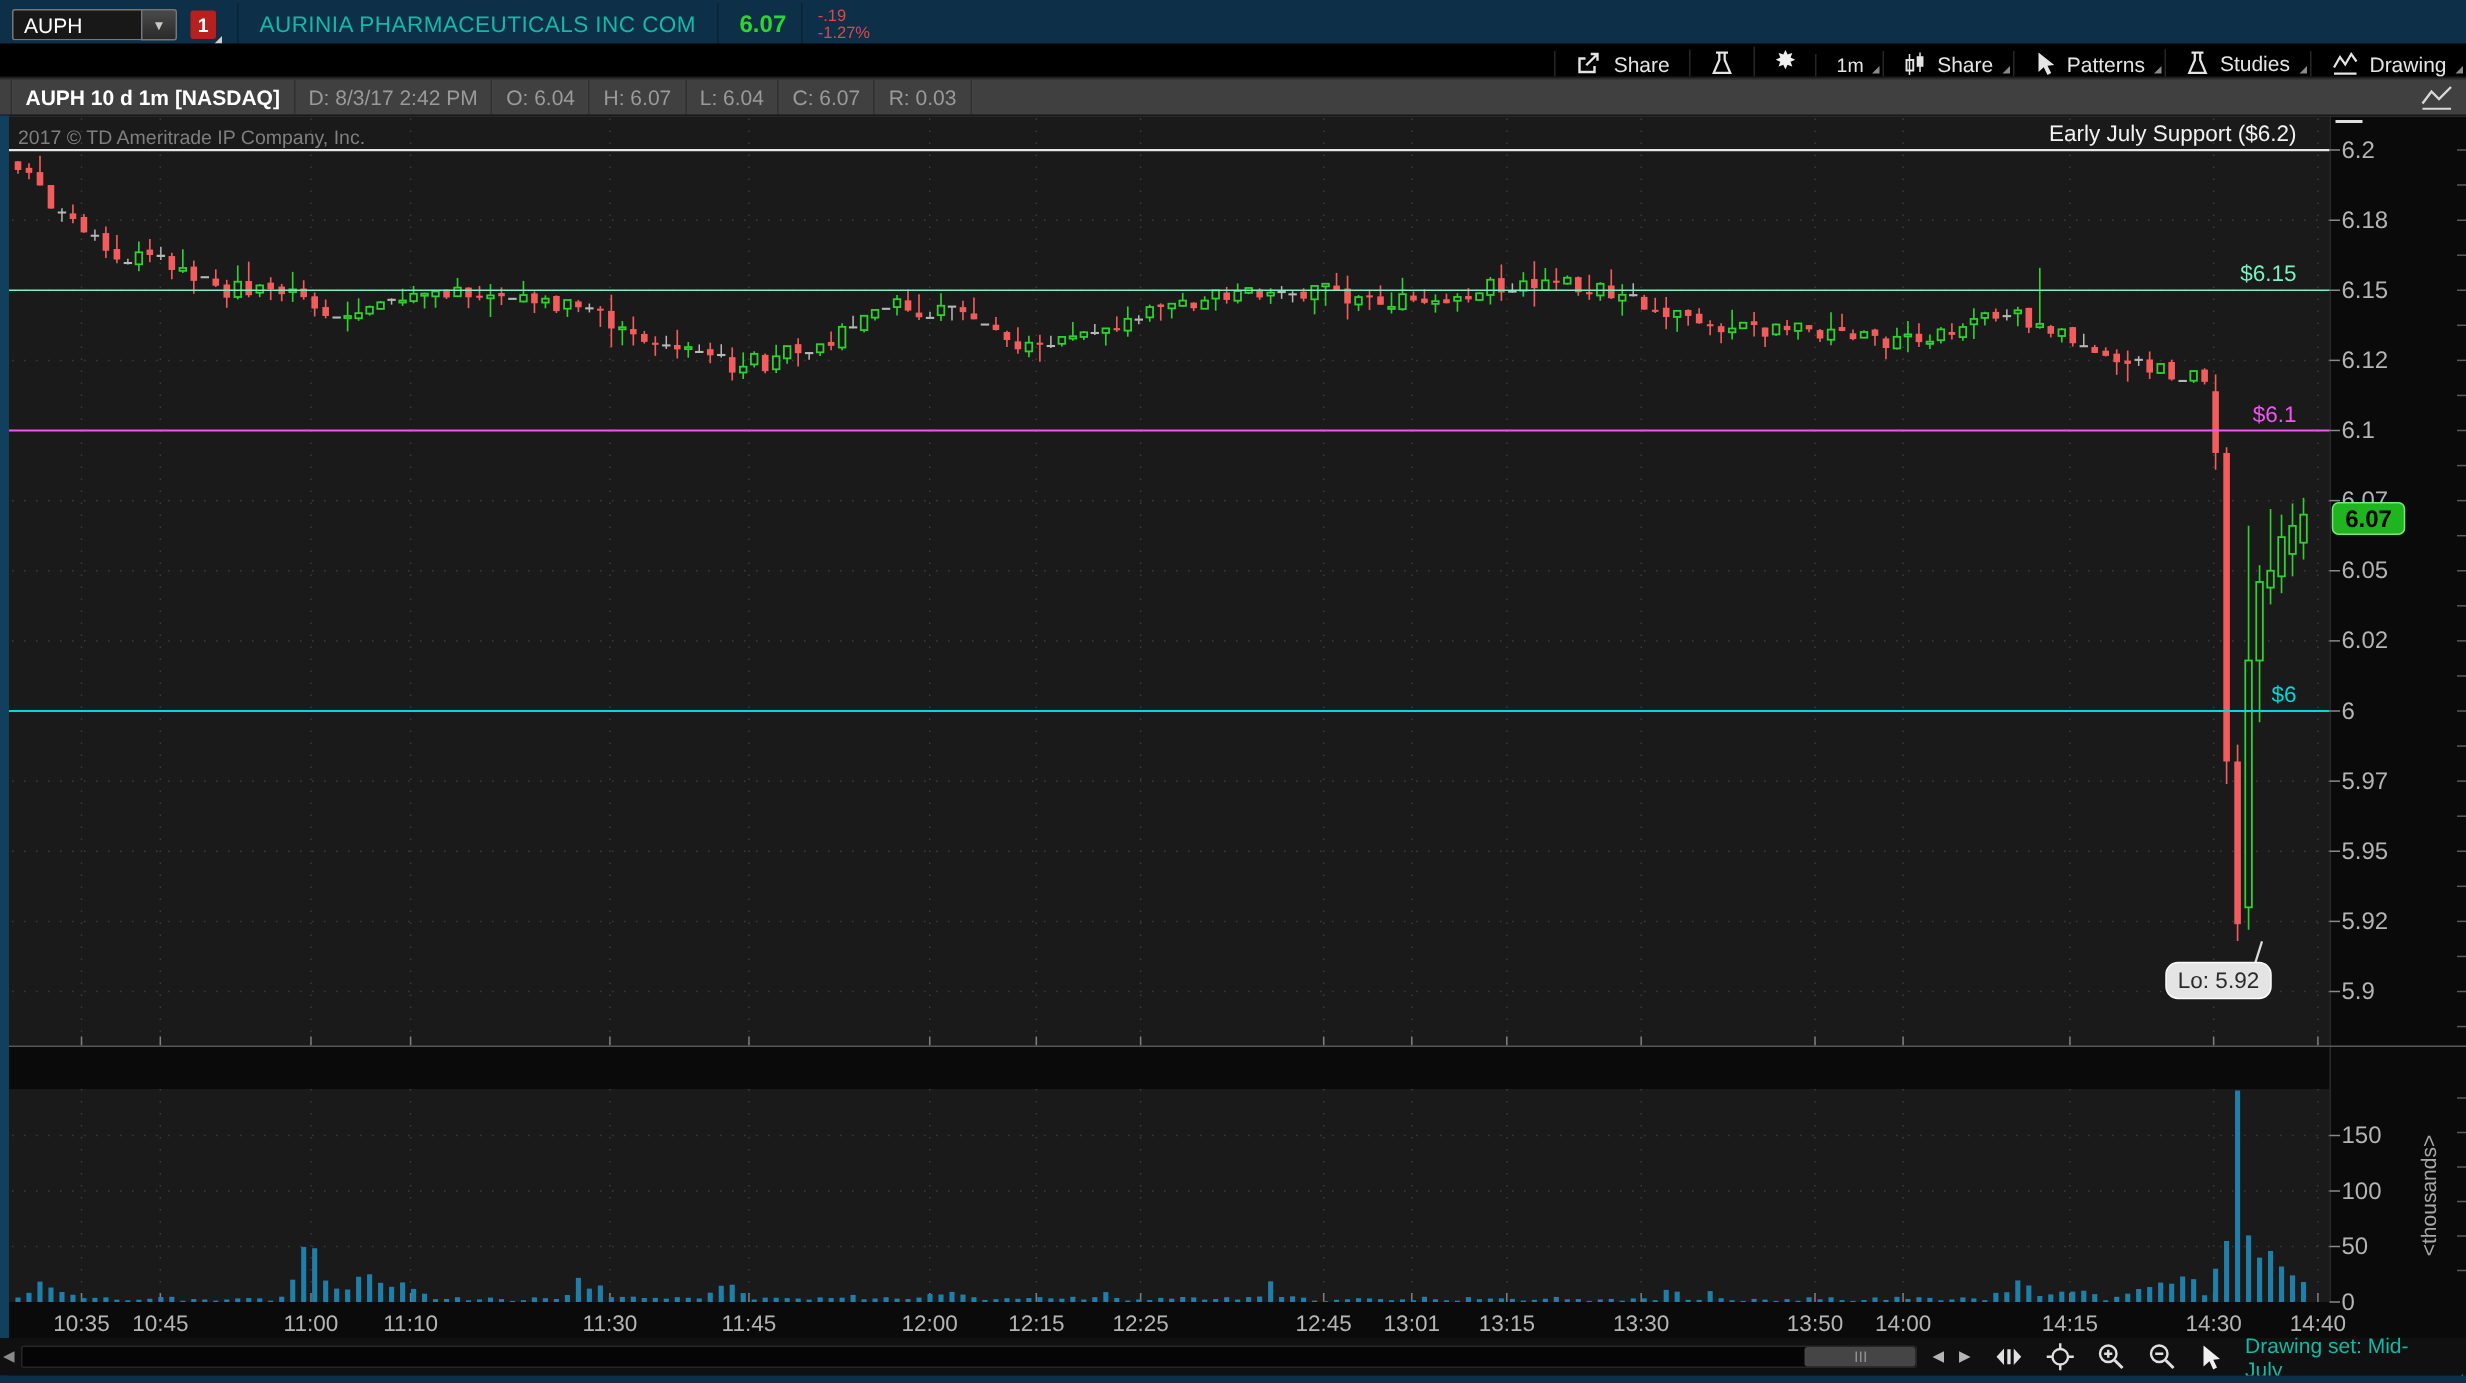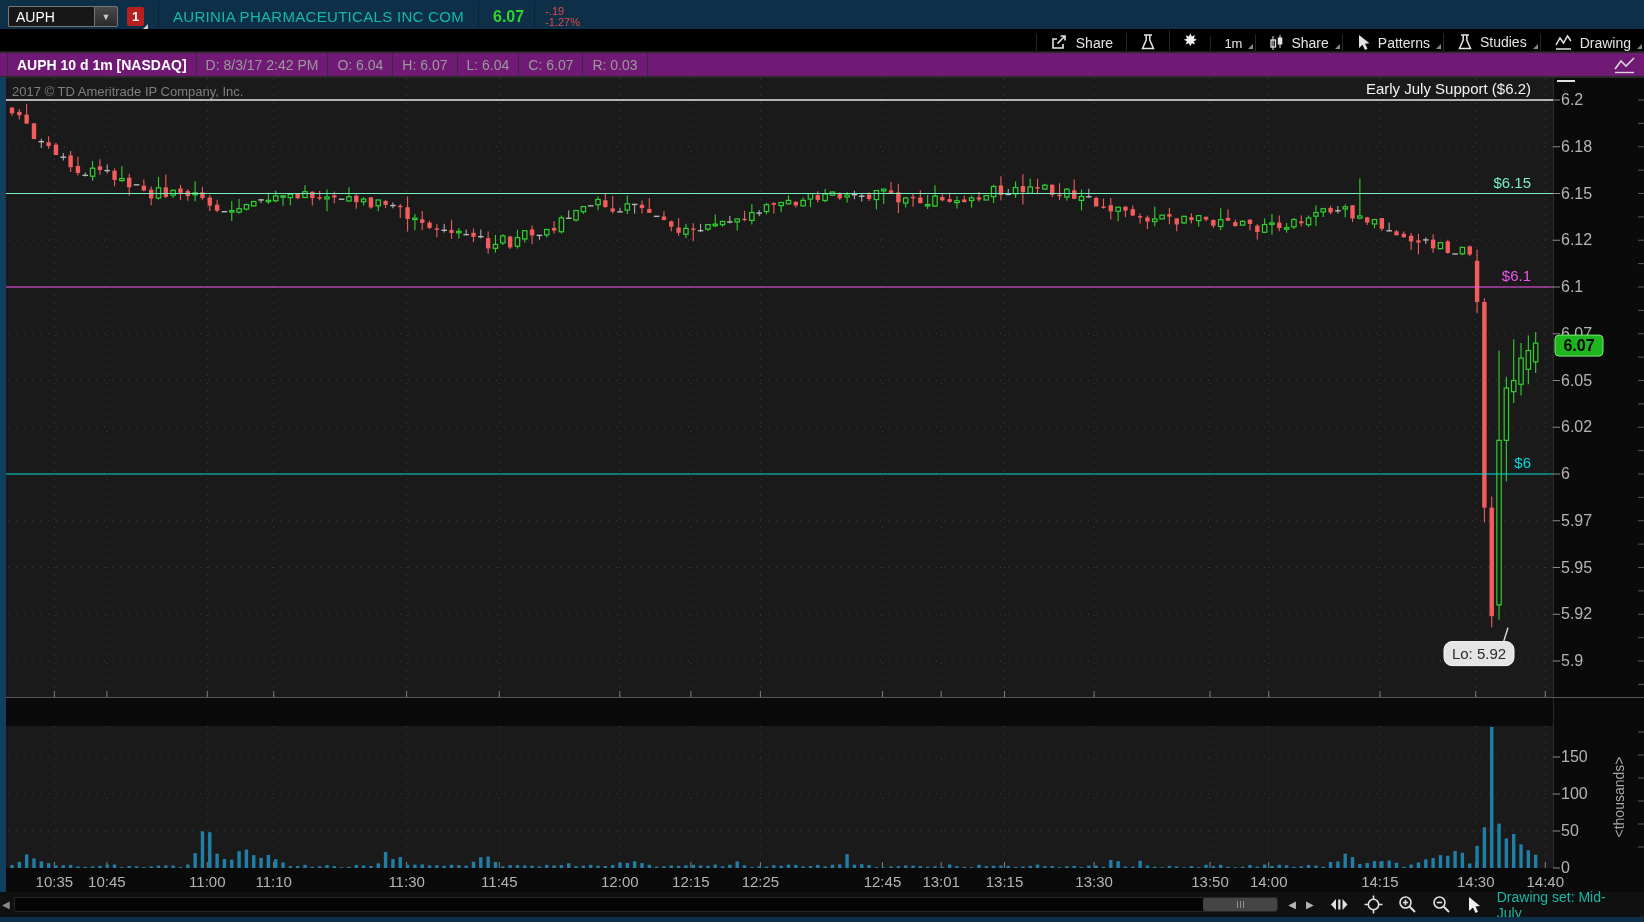--- a/index.html
+++ b/index.html
@@ -26,21 +26,21 @@
   
   .toolbar{position:absolute;top:29px;left:0;width:1644px;height:23px;background:#000;
            display:flex;justify-content:flex-end;align-items:flex-end;border-bottom:1px solid #1c1c1c;box-sizing:border-box;}
   .tool{position:relative;display:flex;align-items:center;gap:7px;padding:0 13px;border-left:1px solid #262626;
         color:#e4e4e4;font-size:14px;cursor:pointer;}
   .tool svg{display:block;}
   .corner{position:absolute;right:2px;bottom:2px;width:0;height:0;
           border-left:5px solid transparent;border-bottom:5px solid #8a8a8a;}
   .tf{font-size:13px;font-weight:normal;}
   
-  .ohlcbar{position:absolute;top:52px;left:0;width:1644px;height:25px;background:#701a75;
+  .ohlcbar{position:absolute;top:52px;left:0;width:1644px;height:25px;background:#404040;
            border-top:1px solid #2a2a2a;border-bottom:1px solid #2a2a2a;box-sizing:border-box;
            display:flex;align-items:stretch;font-size:14px;}
   .ocell{display:flex;align-items:center;padding:0 9px;border-right:1px solid #303030;color:#9a9a9a;}
   .ocell.title{color:#fff;font-weight:bold;border-left:1px solid #303030;margin-left:7px;}
   .zigzag-cell{position:absolute;right:6px;top:3px;}
   
   .chart-region{position:absolute;top:77px;left:0;width:1644px;height:815px;background:#0b0b0b;}
   .left-strip{position:absolute;left:0;top:77px;width:6px;height:840px;background:#10405e;}
   .watermark{position:absolute;left:12px;top:7px;color:#7f7f7f;font-size:13px;z-index:3;}
   .vol-header{position:absolute;left:6px;top:621px;width:1638px;height:27px;background:#0c0c0c;

